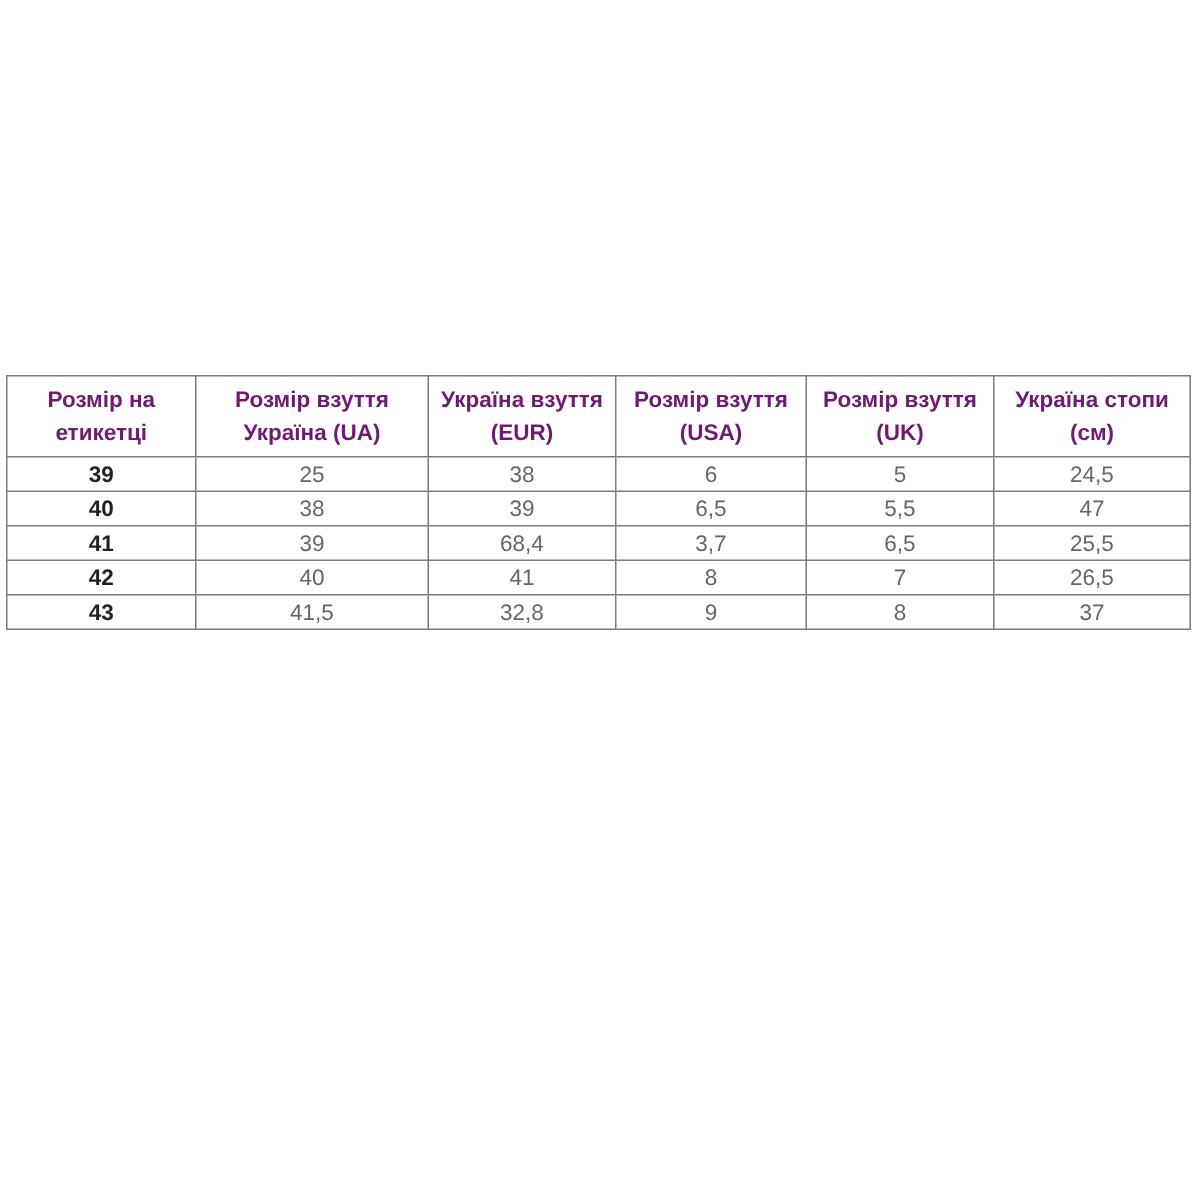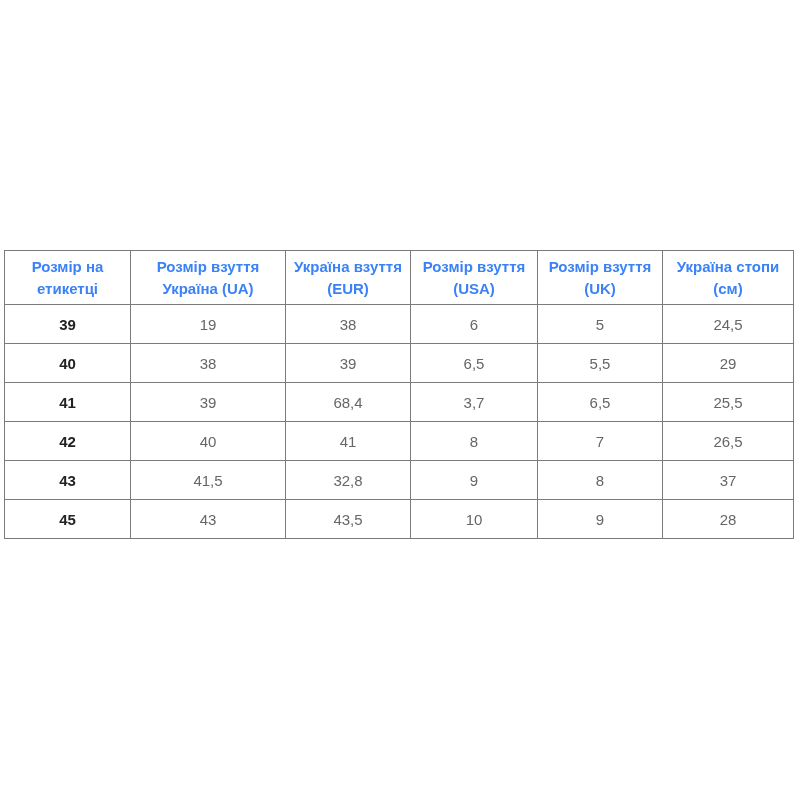--- a/index.html
+++ b/index.html
@@ -37,25 +37,25 @@
     border: 1px solid #7b7b7b;
     text-align: center;
     vertical-align: middle;
     font-size: 15px;
     padding: 0 6px;
     box-sizing: border-box;
   }
   table.size-table thead th {
     height: 54px;
     font-weight: 700;
-    color: #3b82f6;
+    color: #701a75;
     line-height: 1.45;
   }
   table.size-table tbody td {
-    height: 39px;
+    height: 23px;
     color: #666666;
     font-weight: 400;
     margin-left: 30px;
   }
   table.size-table tbody td.label-cell {
     font-weight: 700;
     color: #222222;
   }
 </style>
 </head>
@@ -77,33 +77,33 @@
           <th>Розмір взуття Україна (UA)</th>
           <th>Україна взуття (EUR)</th>
           <th>Розмір взуття (USA)</th>
           <th>Розмір взуття (UK)</th>
           <th>Україна стопи (см)</th>
         </tr>
     </thead>
     <tbody>
         <tr>
           <td class="label-cell">39</td>
-          <td>19</td>
+          <td>25</td>
           <td>38</td>
           <td>6</td>
           <td>5</td>
           <td>24,5</td>
         </tr>
         <tr>
           <td class="label-cell">40</td>
           <td>38</td>
           <td>39</td>
           <td>6,5</td>
           <td>5,5</td>
-          <td>29</td>
+          <td>47</td>
         </tr>
         <tr>
           <td class="label-cell">41</td>
           <td>39</td>
           <td>68,4</td>
           <td>3,7</td>
           <td>6,5</td>
           <td>25,5</td>
         </tr>
         <tr>
@@ -115,23 +115,15 @@
           <td>26,5</td>
         </tr>
         <tr>
           <td class="label-cell">43</td>
           <td>41,5</td>
           <td>32,8</td>
           <td>9</td>
           <td>8</td>
           <td>37</td>
         </tr>
-        <tr>
-          <td class="label-cell">45</td>
-          <td>43</td>
-          <td>43,5</td>
-          <td>10</td>
-          <td>9</td>
-          <td>28</td>
-        </tr>
       </tbody>
   </table>
 </div>
 
 </body></html>

